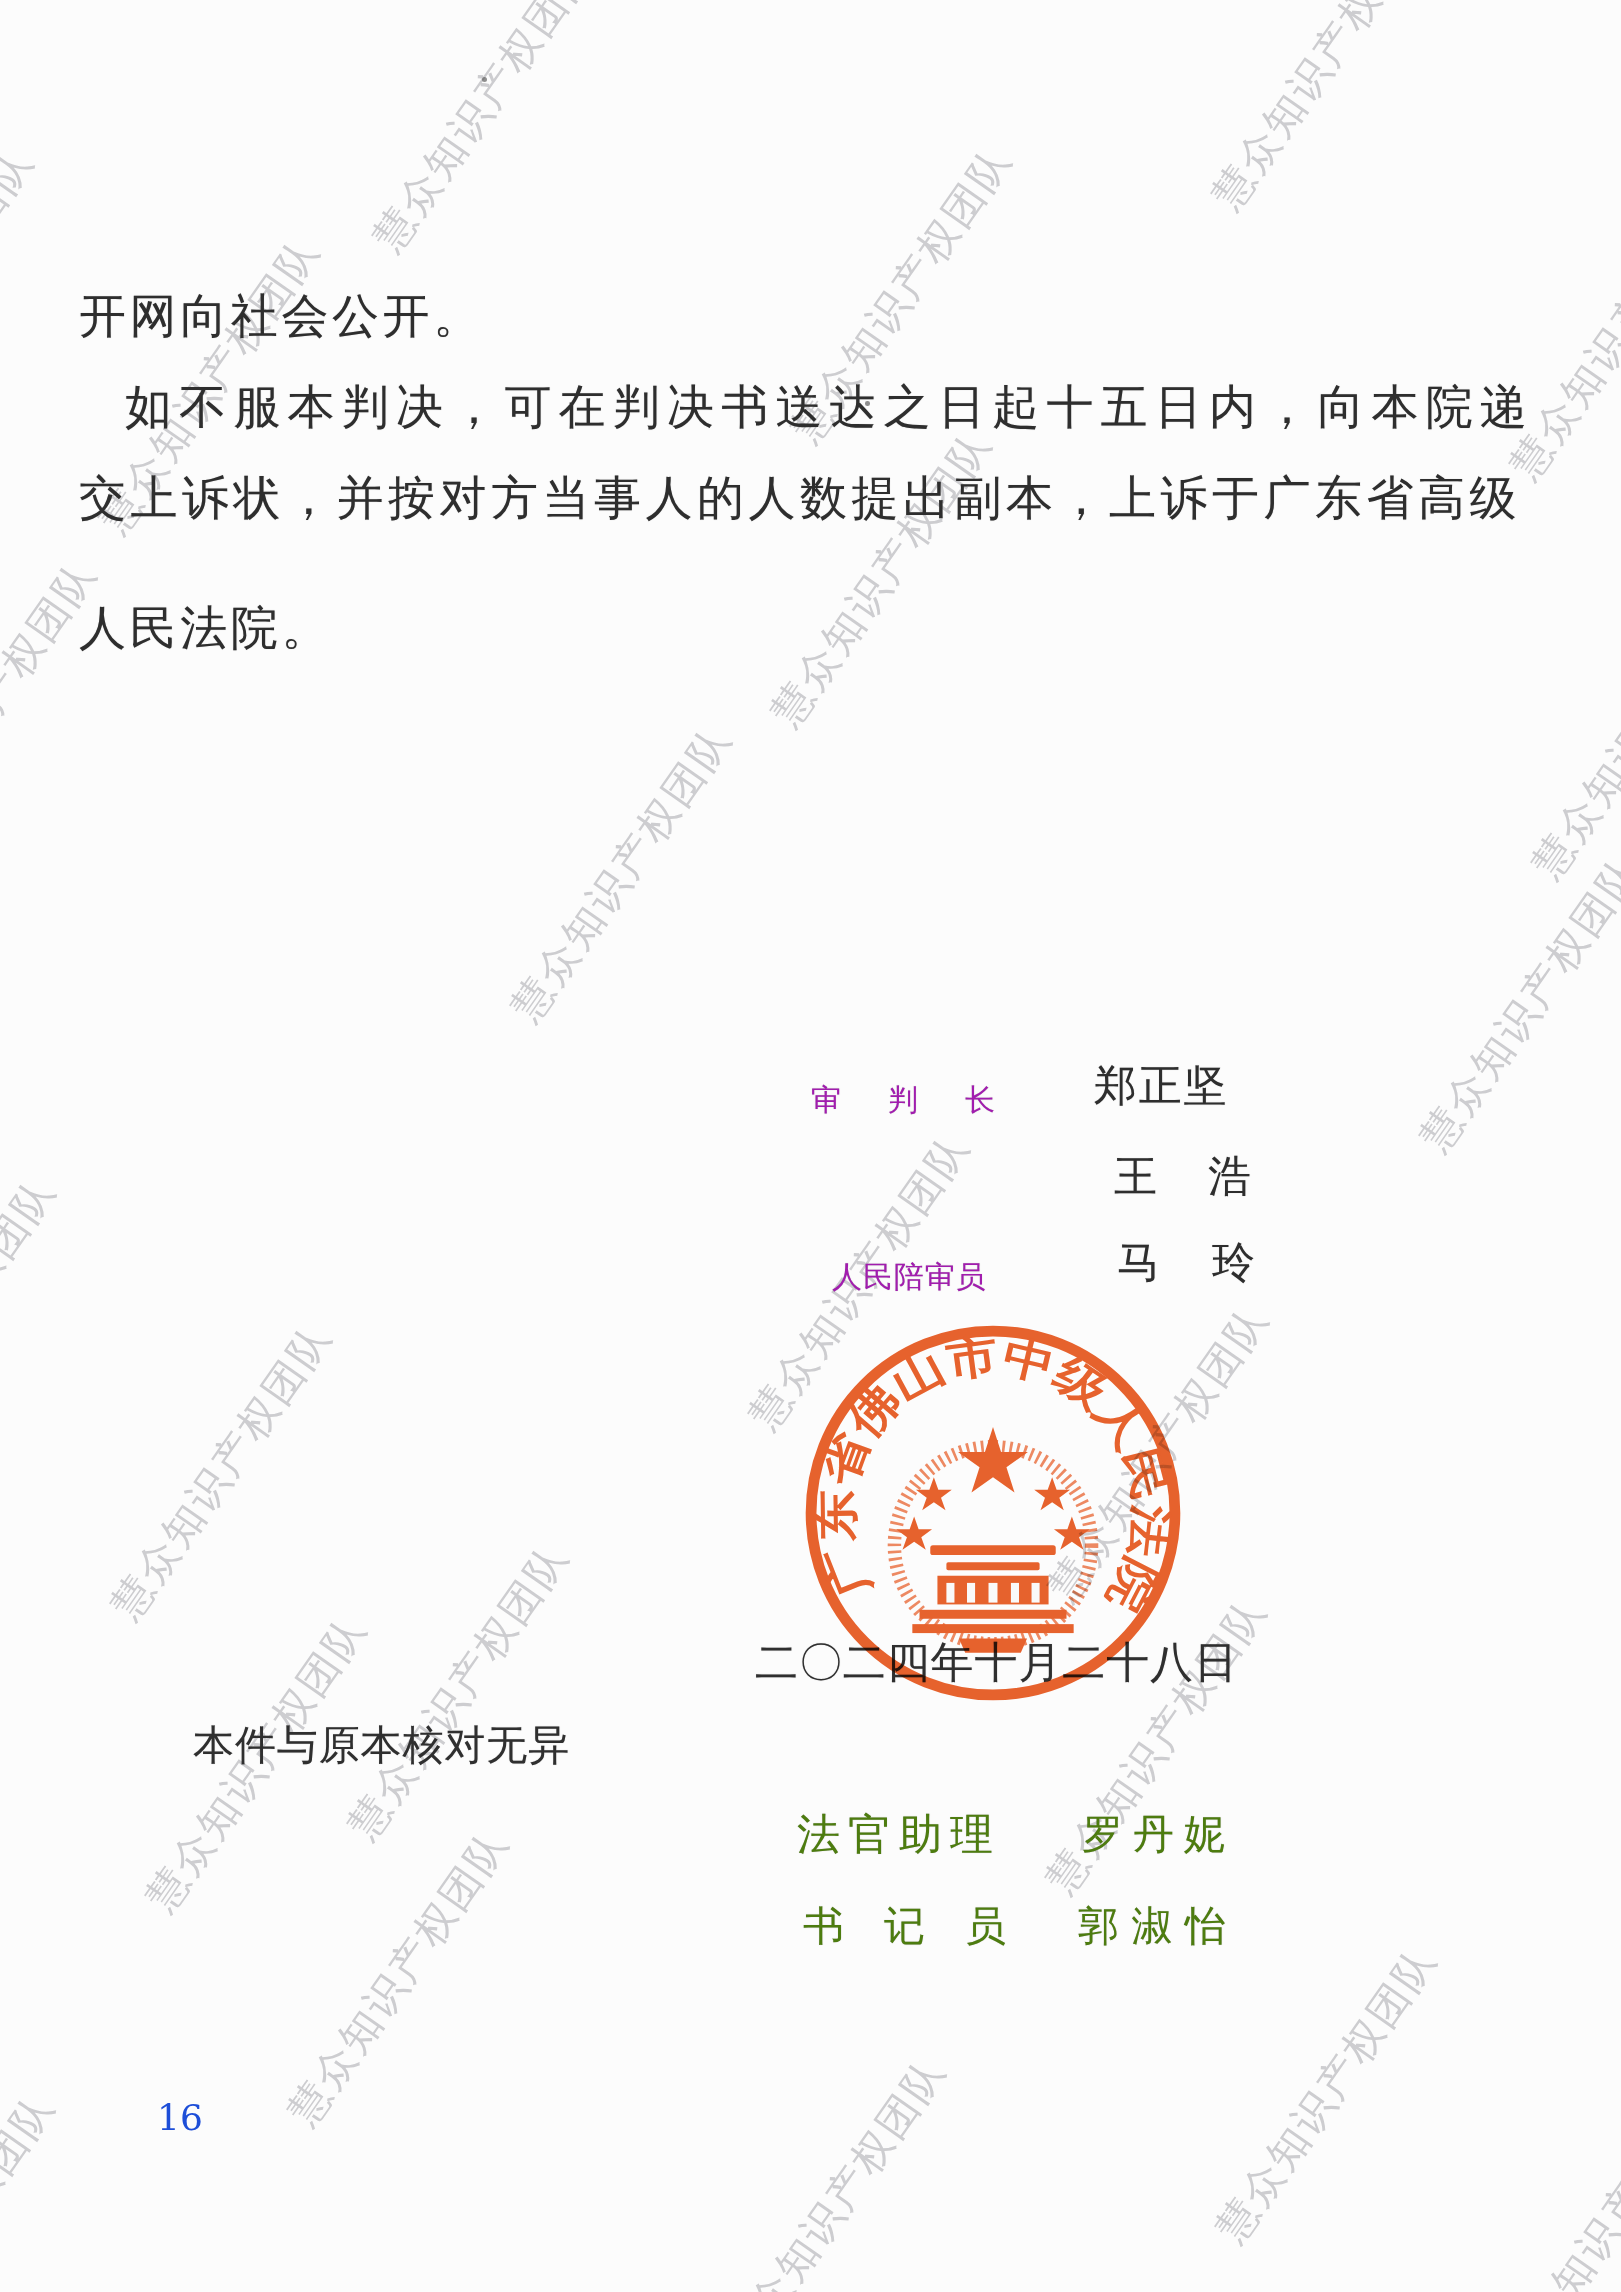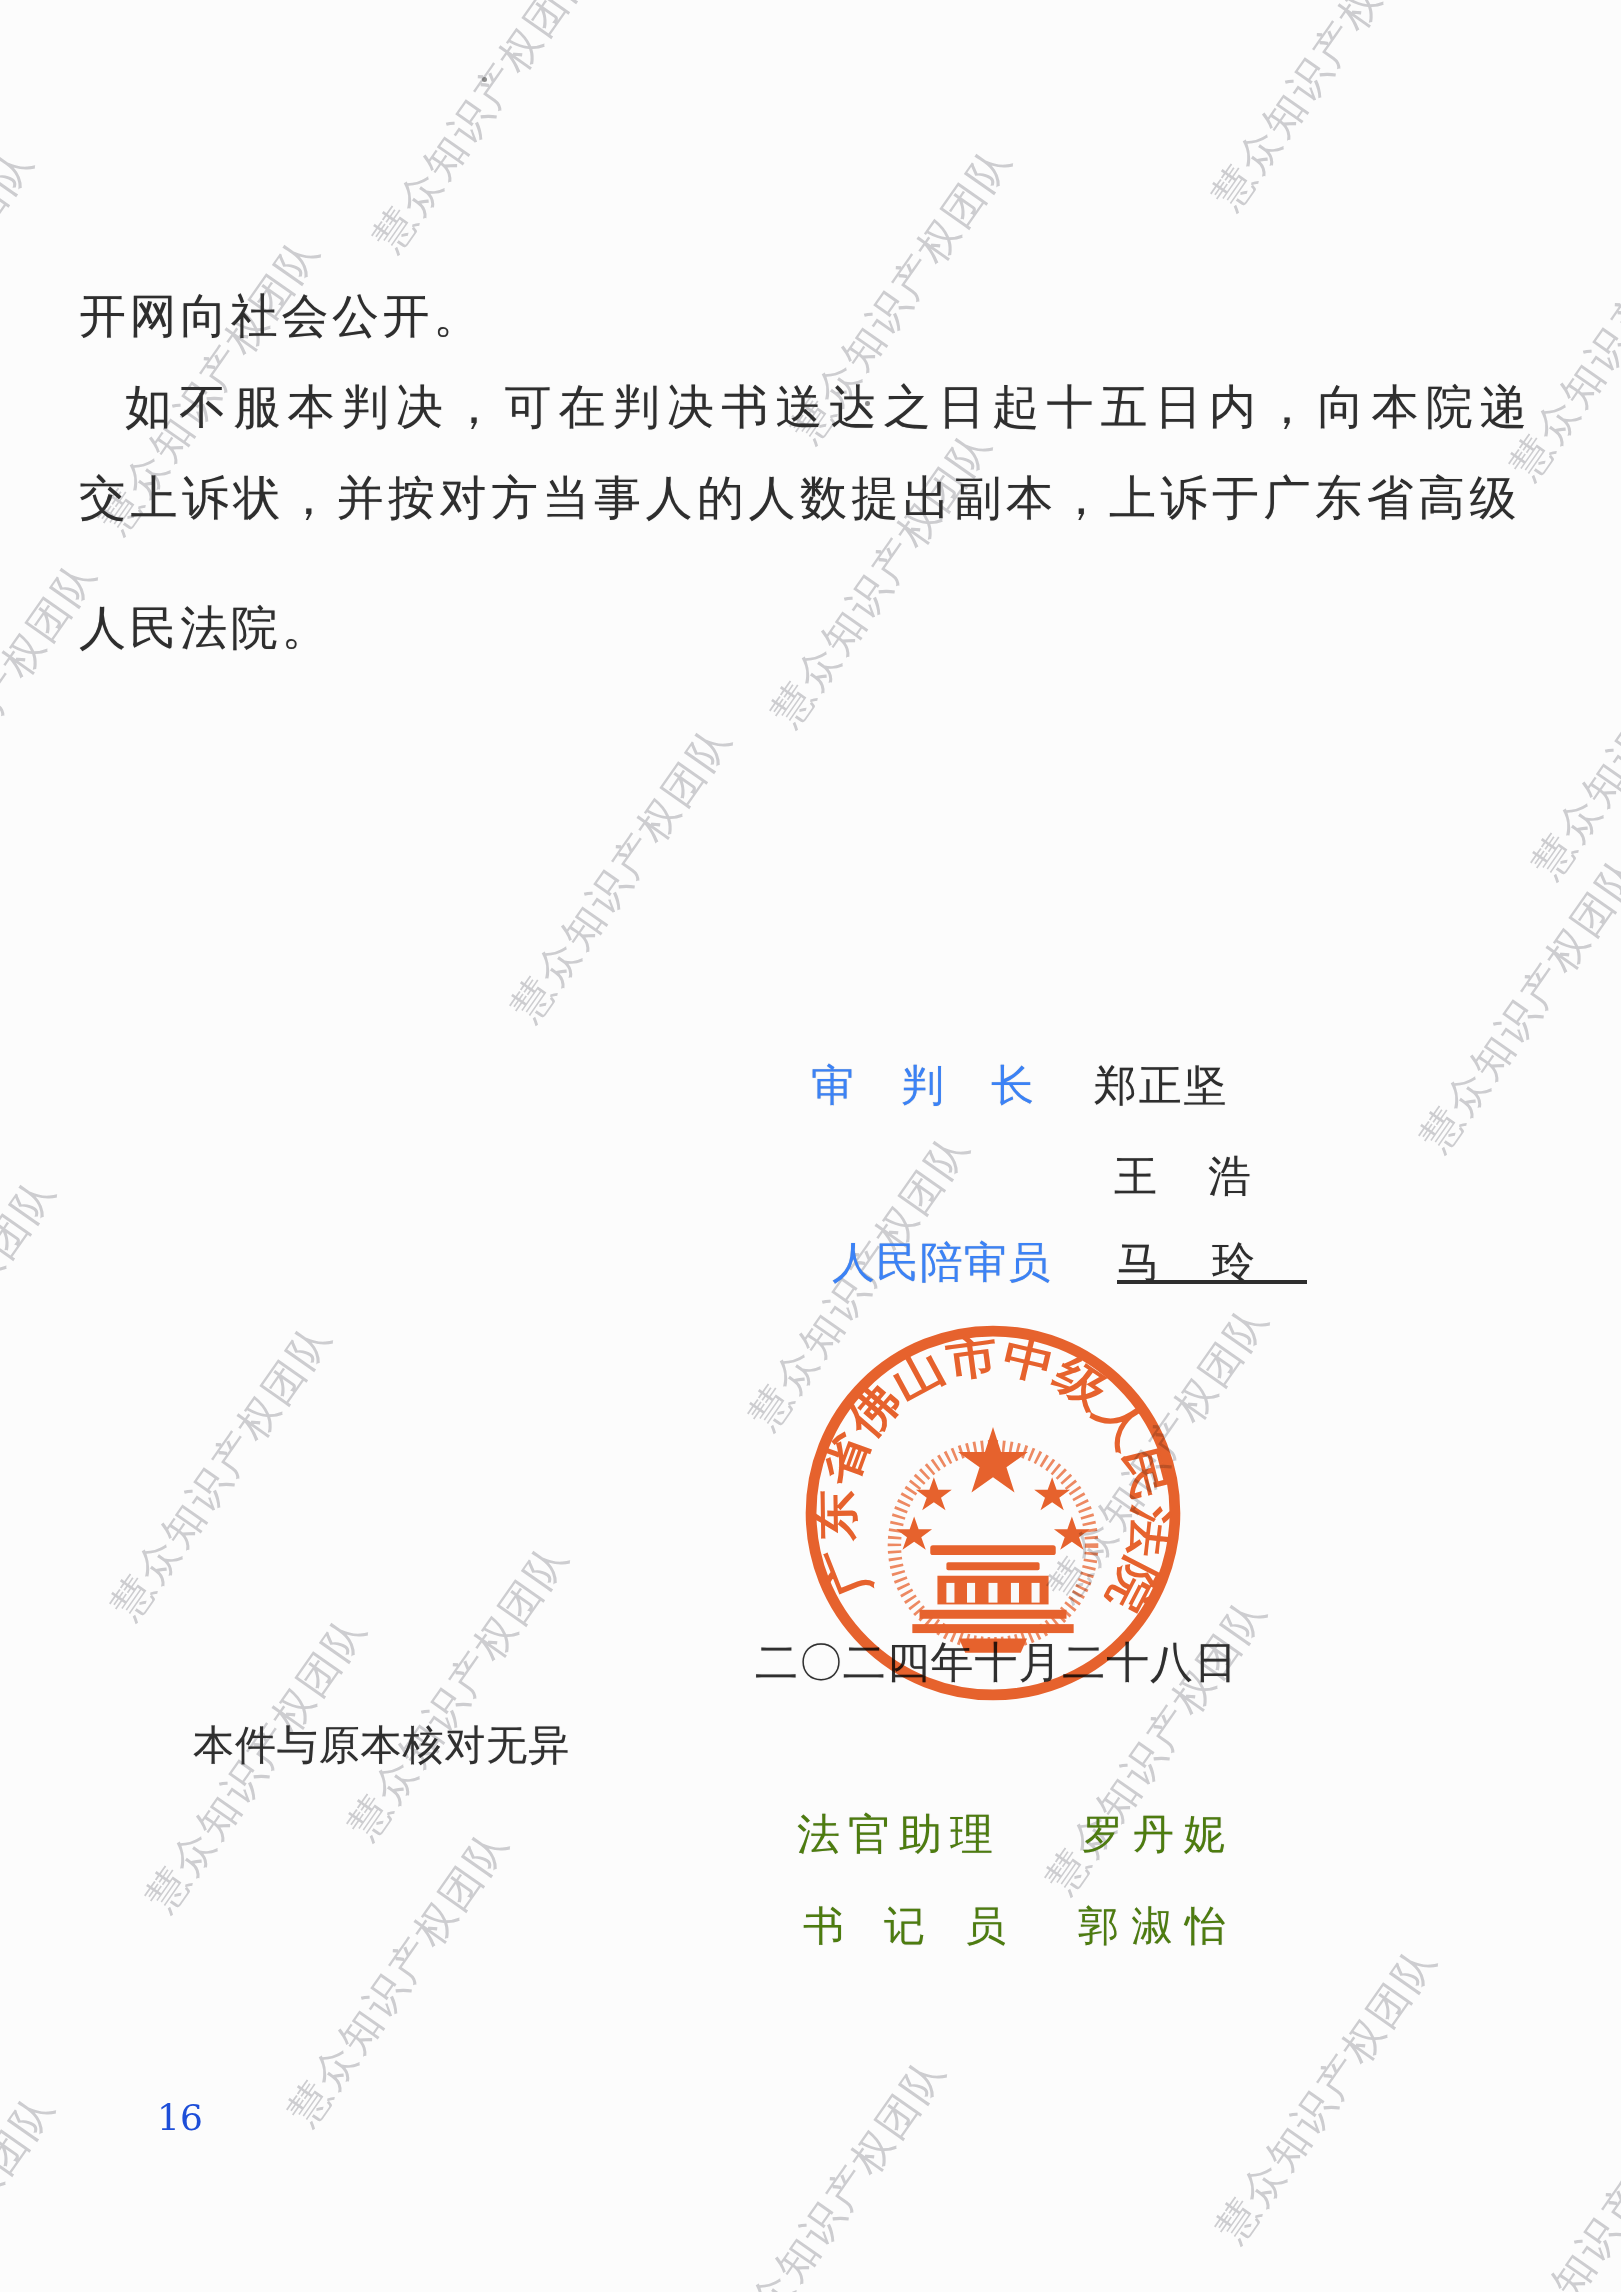--- a/index.html
+++ b/index.html
@@ -33,28 +33,28 @@
     color:#2e2e2e;
     z-index:2;
     text-shadow:0 0 0.9px rgba(46,46,46,0.35);
   }
   .l1{left:79px;top:285px;letter-spacing:3.6px;}
   .l2{left:125px;top:376px;letter-spacing:7.2px;}
   .l3{left:79px;top:467px;letter-spacing:4.5px;}
   .l4{left:79px;top:557px;letter-spacing:3.6px;margin-top:40px;}
 
   
-  .sig-role{position:absolute;font-size:43px;color:#3b82f6;white-space:nowrap;z-index:2;text-shadow:0 0 0.9px rgba(46,46,46,0.35);}
+  .sig-role{position:absolute;font-size:30px;color:#a21caf;white-space:nowrap;z-index:2;text-shadow:0 0 0.9px rgba(46,46,46,0.35);margin-top:23px;}
   .sig-name{position:absolute;font-size:43px;color:#2e2e2e;white-space:nowrap;z-index:2;text-shadow:0 0 0.9px rgba(46,46,46,0.35);}
   .r1role{left:811px;top:1057px;letter-spacing:47px;}
   .r1name{left:1094px;top:1057px;letter-spacing:1.8px;}
   .r2role{left:811px;top:1148px;letter-spacing:47px;}
   .r2name{left:1114px;top:1148px;letter-spacing:51px;}
   .r3role{left:832px;top:1234px;letter-spacing:0.9px;}
-  .r3name{left:1117px;top:1234px;letter-spacing:52px;text-decoration:underline;}
+  .r3name{left:1117px;top:1234px;letter-spacing:52px;}
 
   
   .date-line{left:755px;top:1634px;font-size:43px;letter-spacing:0.9px;position:absolute;white-space:nowrap;z-index:2;text-shadow:0 0 0.9px rgba(46,46,46,0.35);}
   .verify-line{left:193px;top:1718px;font-size:41px;letter-spacing:0.9px;position:absolute;white-space:nowrap;z-index:2;text-shadow:0 0 0.9px rgba(46,46,46,0.35);}
   .staff-role1{left:797px;top:1806px;font-size:43px;letter-spacing:8px;}
   .staff-name1{left:1082px;top:1807px;font-size:41px;letter-spacing:9.9px;}
   .staff-role2{left:803px;top:1899px;font-size:41px;letter-spacing:40px;}
   .staff-name2{left:1078px;top:1899px;font-size:41px;letter-spacing:12.5px;}
   .staff{position:absolute;white-space:nowrap;color:#4d7c0f;z-index:2;text-shadow:0 0 0.9px rgba(46,46,46,0.35);}
 

